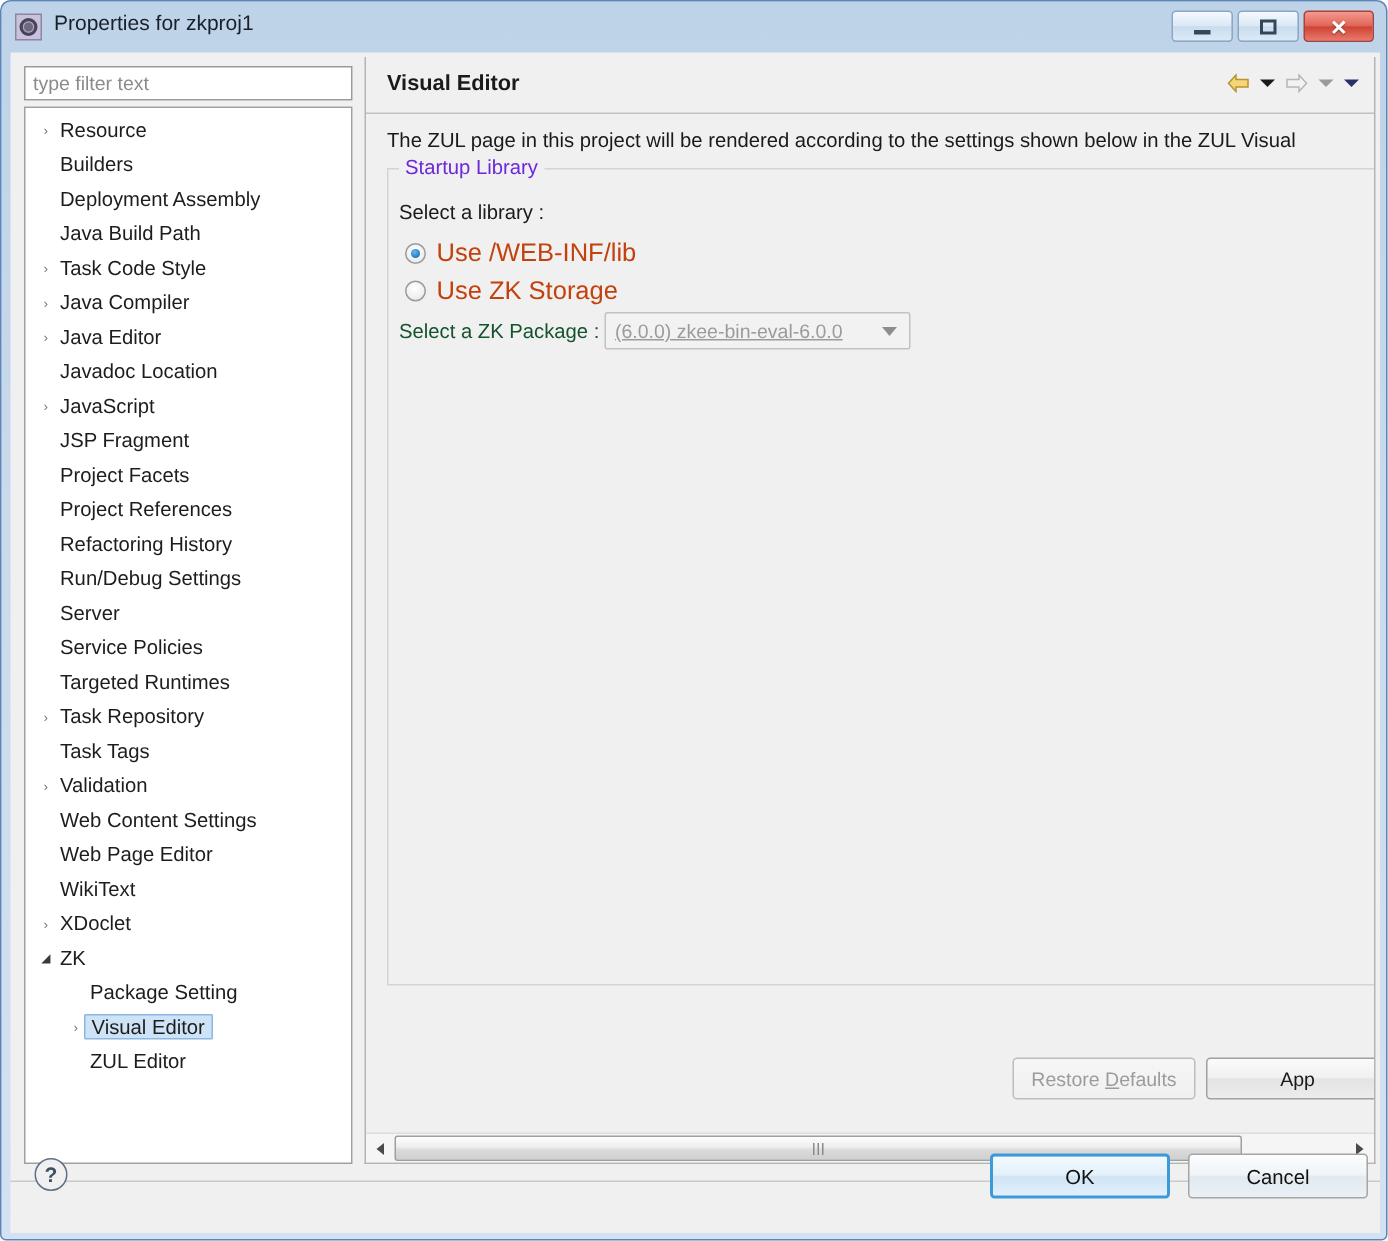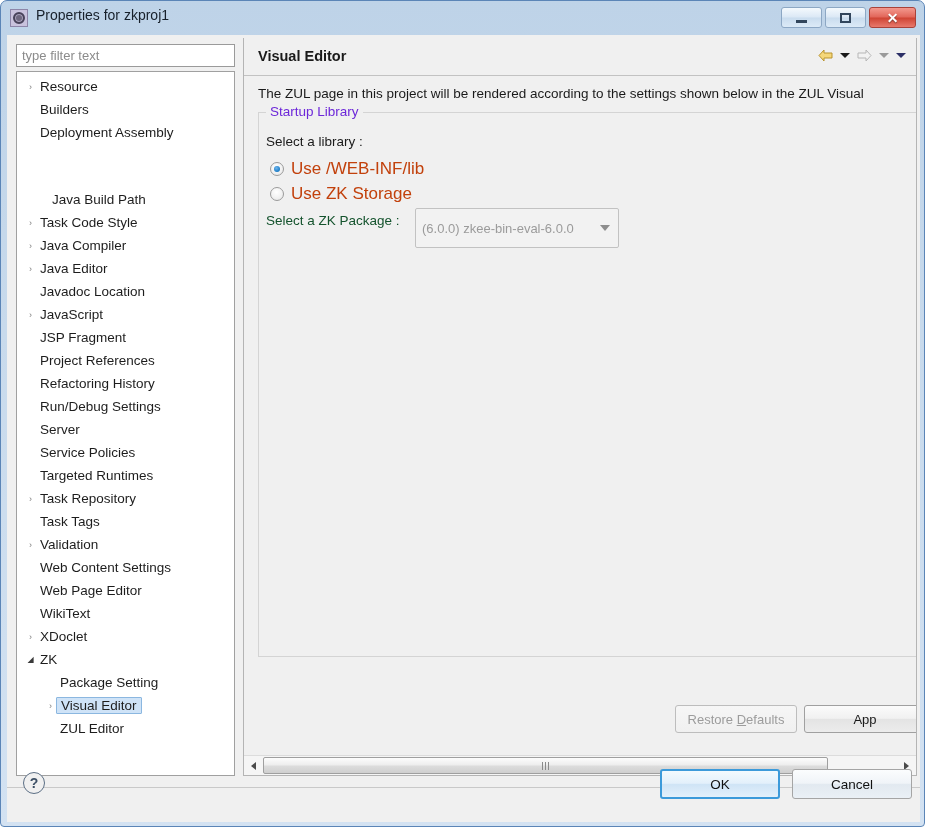--- a/index.html
+++ b/index.html
@@ -195,29 +195,30 @@
     background: radial-gradient(circle at 40% 35%, #6fb6ef 0%, #1a7bc4 70%, #0f5c99 100%);
   }
   .radio-label { font-size: 17px; color: #c2410c; }
 
   
   .pkg-label {
     position: absolute; left: 22px; top: 175px;
     font-size: 13.5px; color: #14532d;
   }
   .pkg-combo {
-    position: absolute; left: 171px; top: 170px;
-    width: 204px; height: 40px;
+    position: absolute; left: 159px; top: 170px;
+    width: 204px; height: 25px;
     background: #f2f2f2;
     border: 1px solid #c2c2c2;
     border-radius: 2px;
     display: flex; align-items: center;
     padding: 0 6px;
     font-size: 13px; color: #9b9b9b;
     cursor: default;
+    text-decoration: underline;
   }
   .pkg-combo .combo-text { flex: 1; white-space: nowrap; }
   .combo-caret {
     width: 0; height: 0;
     border-left: 5px solid transparent;
     border-right: 5px solid transparent;
     border-top: 6px solid #8d8d8d;
     margin-right: 2px;
   }
 
@@ -347,21 +348,21 @@
             <span class="tree-label">Resource</span>
           </div>
           <div class="tree-item" style="padding-left: 6px;">
             <span class="tree-arrow none">›</span>
             <span class="tree-label">Builders</span>
           </div>
           <div class="tree-item" style="padding-left: 6px;">
             <span class="tree-arrow none">›</span>
             <span class="tree-label">Deployment Assembly</span>
           </div>
-          <div class="tree-item" style="padding-left: 18px; margin-top: 44px;">
+          <div class="tree-item" style="padding-left: 6px;">
             <span class="tree-arrow none">›</span>
             <span class="tree-label">Java Build Path</span>
           </div>
           <div class="tree-item" style="padding-left: 6px;">
             <span class="tree-arrow">›</span>
             <span class="tree-label">Task Code Style</span>
           </div>
           <div class="tree-item" style="padding-left: 6px;">
             <span class="tree-arrow">›</span>
             <span class="tree-label">Java Compiler</span>
@@ -374,20 +375,24 @@
             <span class="tree-arrow none">›</span>
             <span class="tree-label">Javadoc Location</span>
           </div>
           <div class="tree-item" style="padding-left: 6px;">
             <span class="tree-arrow">›</span>
             <span class="tree-label">JavaScript</span>
           </div>
           <div class="tree-item" style="padding-left: 6px;">
             <span class="tree-arrow none">›</span>
             <span class="tree-label">JSP Fragment</span>
+          </div>
+          <div class="tree-item" style="padding-left: 6px;">
+            <span class="tree-arrow none">›</span>
+            <span class="tree-label">Project Facets</span>
           </div>
           <div class="tree-item" style="padding-left: 6px;">
             <span class="tree-arrow none">›</span>
             <span class="tree-label">Project References</span>
           </div>
           <div class="tree-item" style="padding-left: 6px;">
             <span class="tree-arrow none">›</span>
             <span class="tree-label">Refactoring History</span>
           </div>
           <div class="tree-item" style="padding-left: 6px;">

